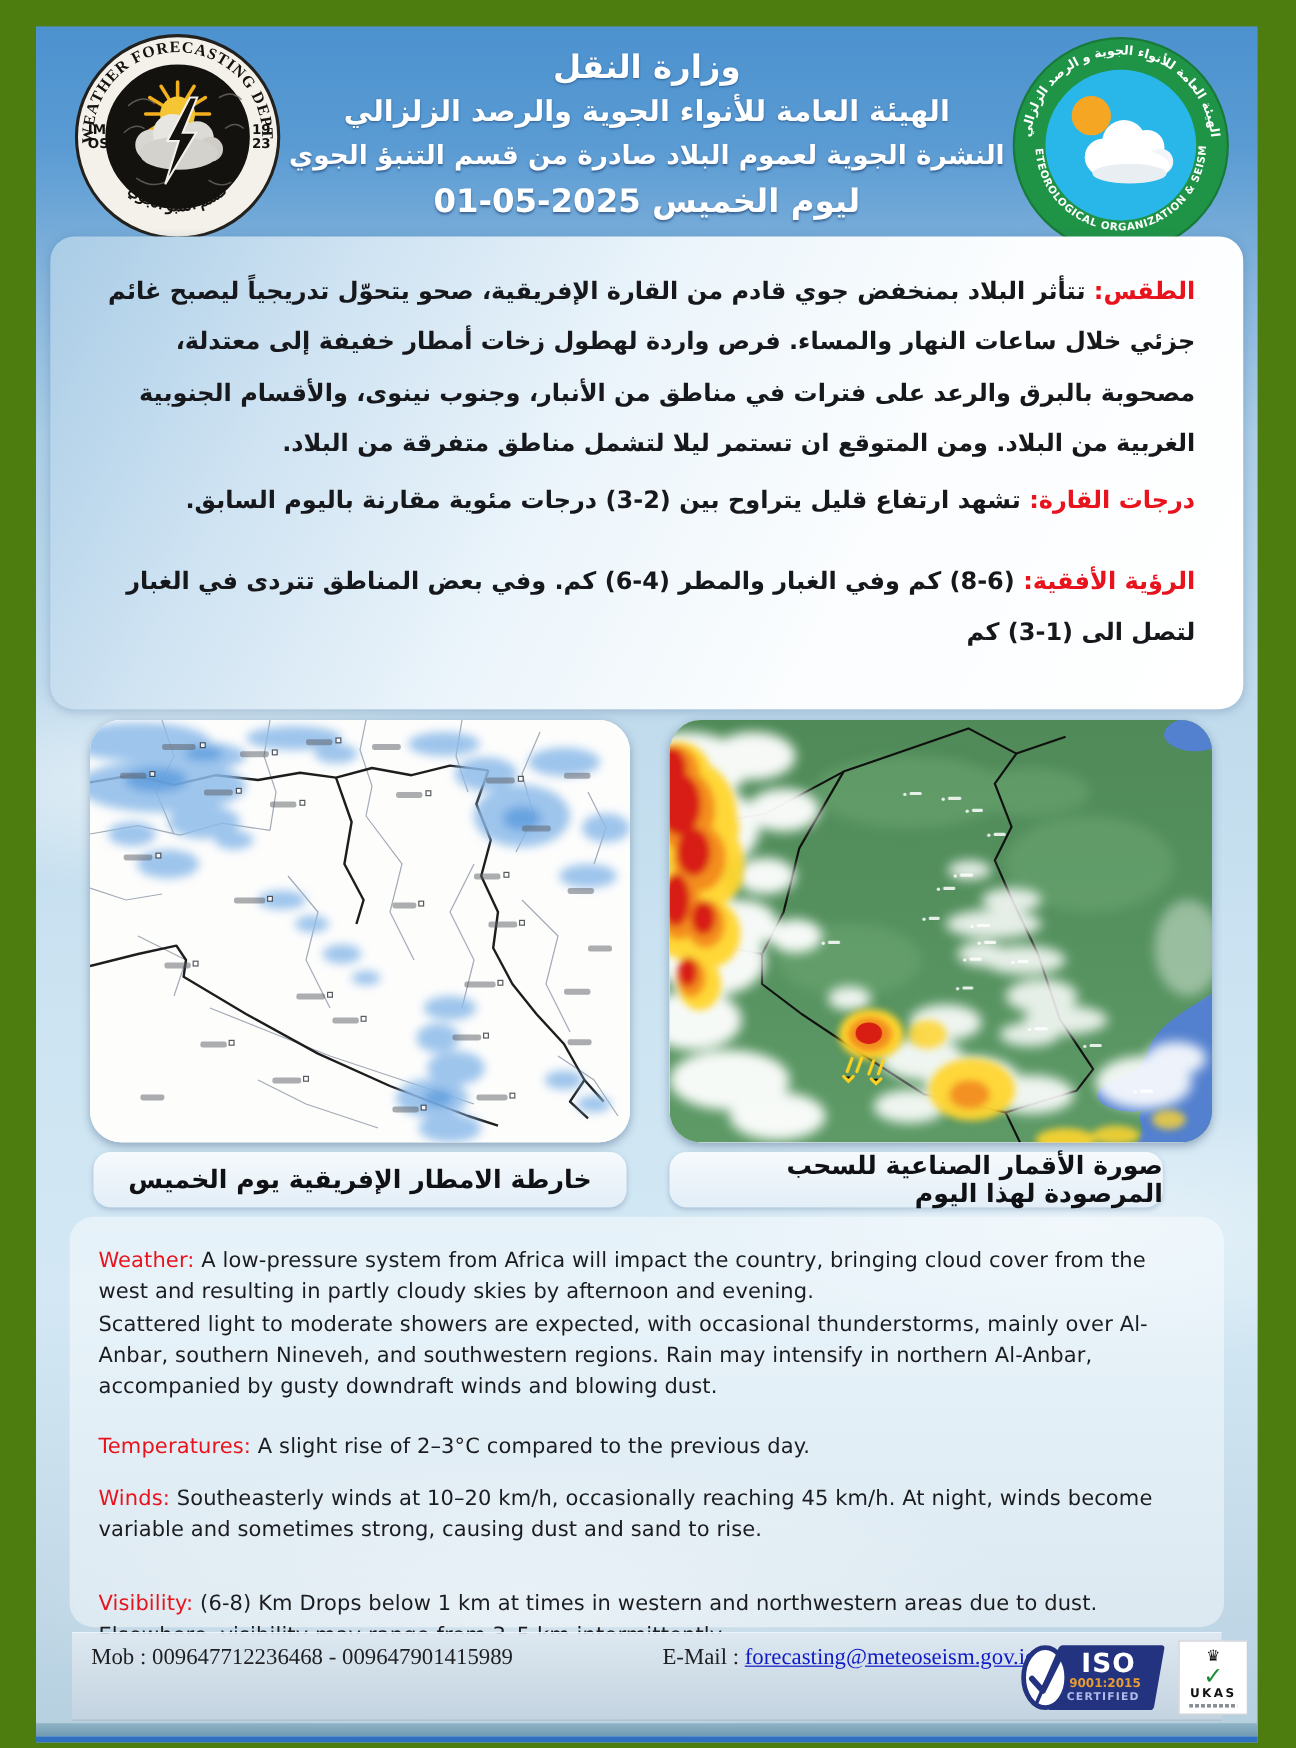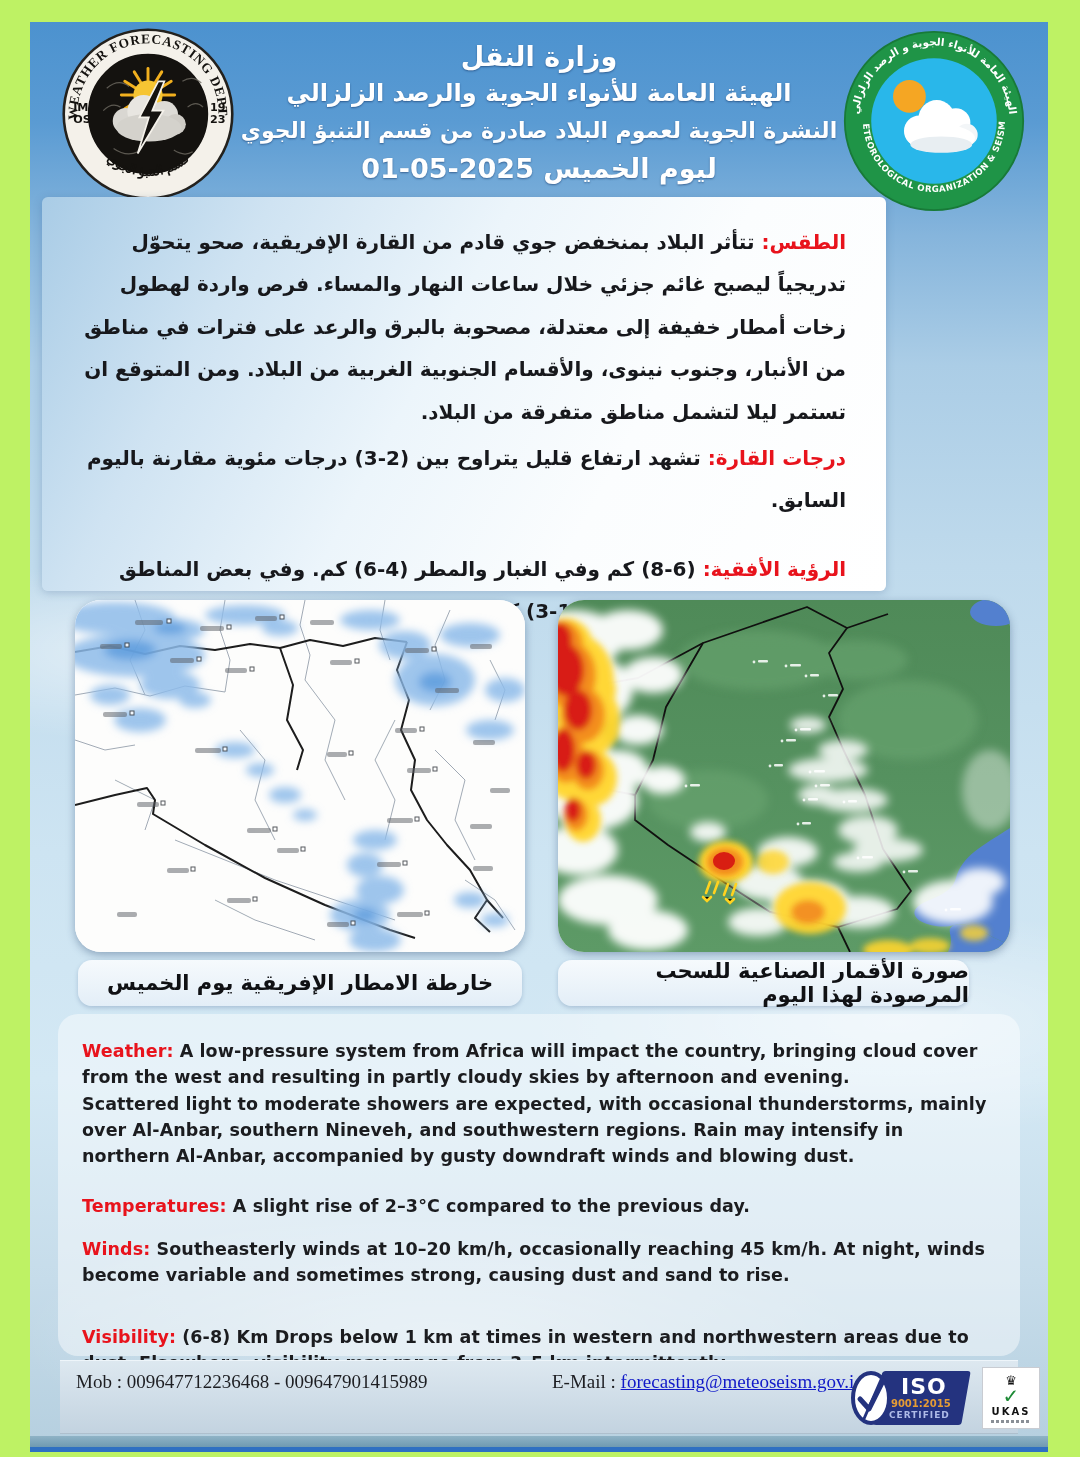--- a/index.html
+++ b/index.html
@@ -1,17 +1,17 @@
 <!DOCTYPE html>
 <html lang="ar"><head>
 <meta charset="utf-8">
 <style>
   * { margin:0; padding:0; box-sizing:border-box; }
   body { background:#888; font-family:"DejaVu Sans","Liberation Sans",sans-serif; }
-  .page { position:relative; width:1080px; height:1457px; background:#bef264; overflow:hidden; margin:0 auto; }
+  .page { position:relative; width:1080px; height:1457px; background:#4d7c0f; overflow:hidden; margin:0 auto; }
 
   
   .canvas {
     position:absolute; left:30px; top:22px; width:1018px; height:1430px;
     background:
       radial-gradient(ellipse 420px 130px at 12% 44%, rgba(255,255,255,.55), rgba(255,255,255,0) 70%),
       radial-gradient(ellipse 520px 160px at 85% 70%, rgba(255,255,255,.45), rgba(255,255,255,0) 70%),
       radial-gradient(ellipse 600px 180px at 40% 92%, rgba(255,255,255,.35), rgba(255,255,255,0) 70%),
       linear-gradient(180deg,#4c92cf 0%,#5a9bd3 7%,#86b5dc 15%,#abcde6 24%,#bfdaec 38%,#cde4f2 58%,#d3e8f4 74%,#c6dcea 88%,#b5cfdf 100%);
   }
@@ -21,22 +21,22 @@
   .hdr-title .t1 { font-size:27px; line-height:37px; }
   .hdr-title .t2 { font-size:24px; line-height:37px; }
   .hdr-title .t3 { font-size:22px; line-height:37px; }
   .hdr-title .t4 { font-size:27px; line-height:39px; }
 
   .logo-left  { position:absolute; left:32px;  top:6px;  width:172px; height:172px; }
   .logo-right { position:absolute; left:813px; top:8px;  width:182px; height:182px; }
 
   
   .ar-box {
-    position:absolute; left:12px; top:175px; width:844px; height:394px;
-    border-radius:6px; padding:24px 40px 0 40px;
+    position:absolute; left:12px; top:175px; width:994px; height:394px;
+    border-radius:20px; padding:24px 40px 0 40px;
     background:linear-gradient(118deg,#a9cce6 0%,#cfe3f2 22%,#ecf5fb 45%,#fbfdfe 68%,#ffffff 100%);
     box-shadow:0 2px 8px rgba(50,85,130,.25);
   }
   .ar-sec { direction:rtl; text-align:right; font-size:20px; font-weight:bold; color:#17181c; line-height:2.12; }
   .ar-sec .lbl { color:#e8131c; }
   .ar-sec + .ar-sec { margin-top:4px; }
   .ar-sec.gap { margin-top:26px; }
 
   
   .map-card { position:absolute; top:578px; height:352px; border-radius:26px; overflow:hidden; box-shadow:0 3px 8px rgba(40,70,110,.4); background:#fff; }
@@ -51,21 +51,21 @@
     box-shadow:0 2px 4px rgba(50,85,130,.25);
   }
   .cap-rain { left:48px;  width:444px; }
   .cap-sat  { left:528px; width:411px; }
 
   
   .en-panel {
     position:absolute; left:28px; top:992px; width:962px; height:342px;
     background:rgba(255,255,255,.45); border-radius:20px; padding:24px 24px 0 24px;
   }
-  .en-sec { font-size:17.5px; font-weight:bold; color:#1b1c1f; line-height:1.5; letter-spacing:.1px; }
+  .en-sec { font-size:17.5px; font-weight:normal; color:#1b1c1f; line-height:1.5; letter-spacing:.1px; }
   .en-sec .lbl { color:#e8131c; }
   .sec-temps { margin-top:24px; }
   .sec-winds { margin-top:16px; }
   .sec-vis   { margin-top:36px; }
 
   
   .footer-bar {
     position:absolute; left:30px; top:1338px; width:958px; height:74px;
     background:linear-gradient(180deg,#dde8f0,#c3d3e0);
     border-top:1px solid #eef5fa; border-bottom:1px solid #aebfcd;

